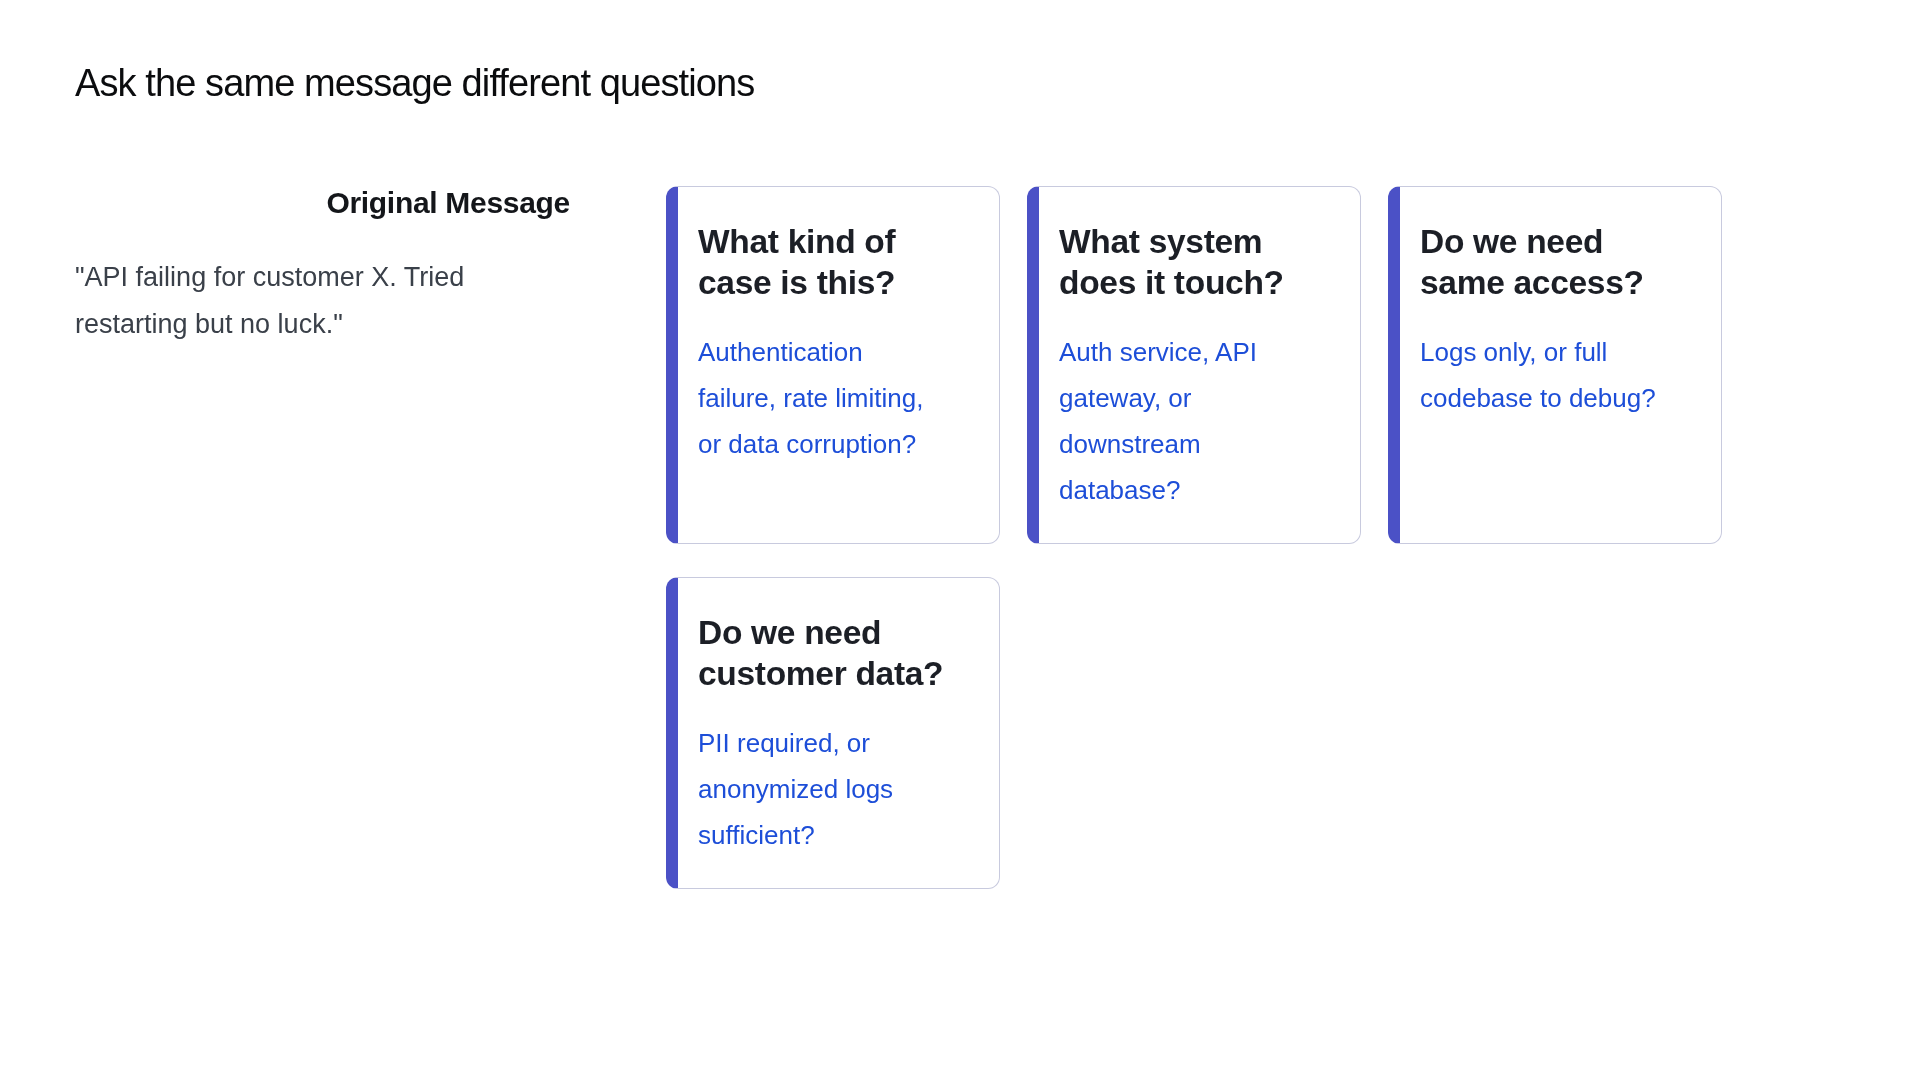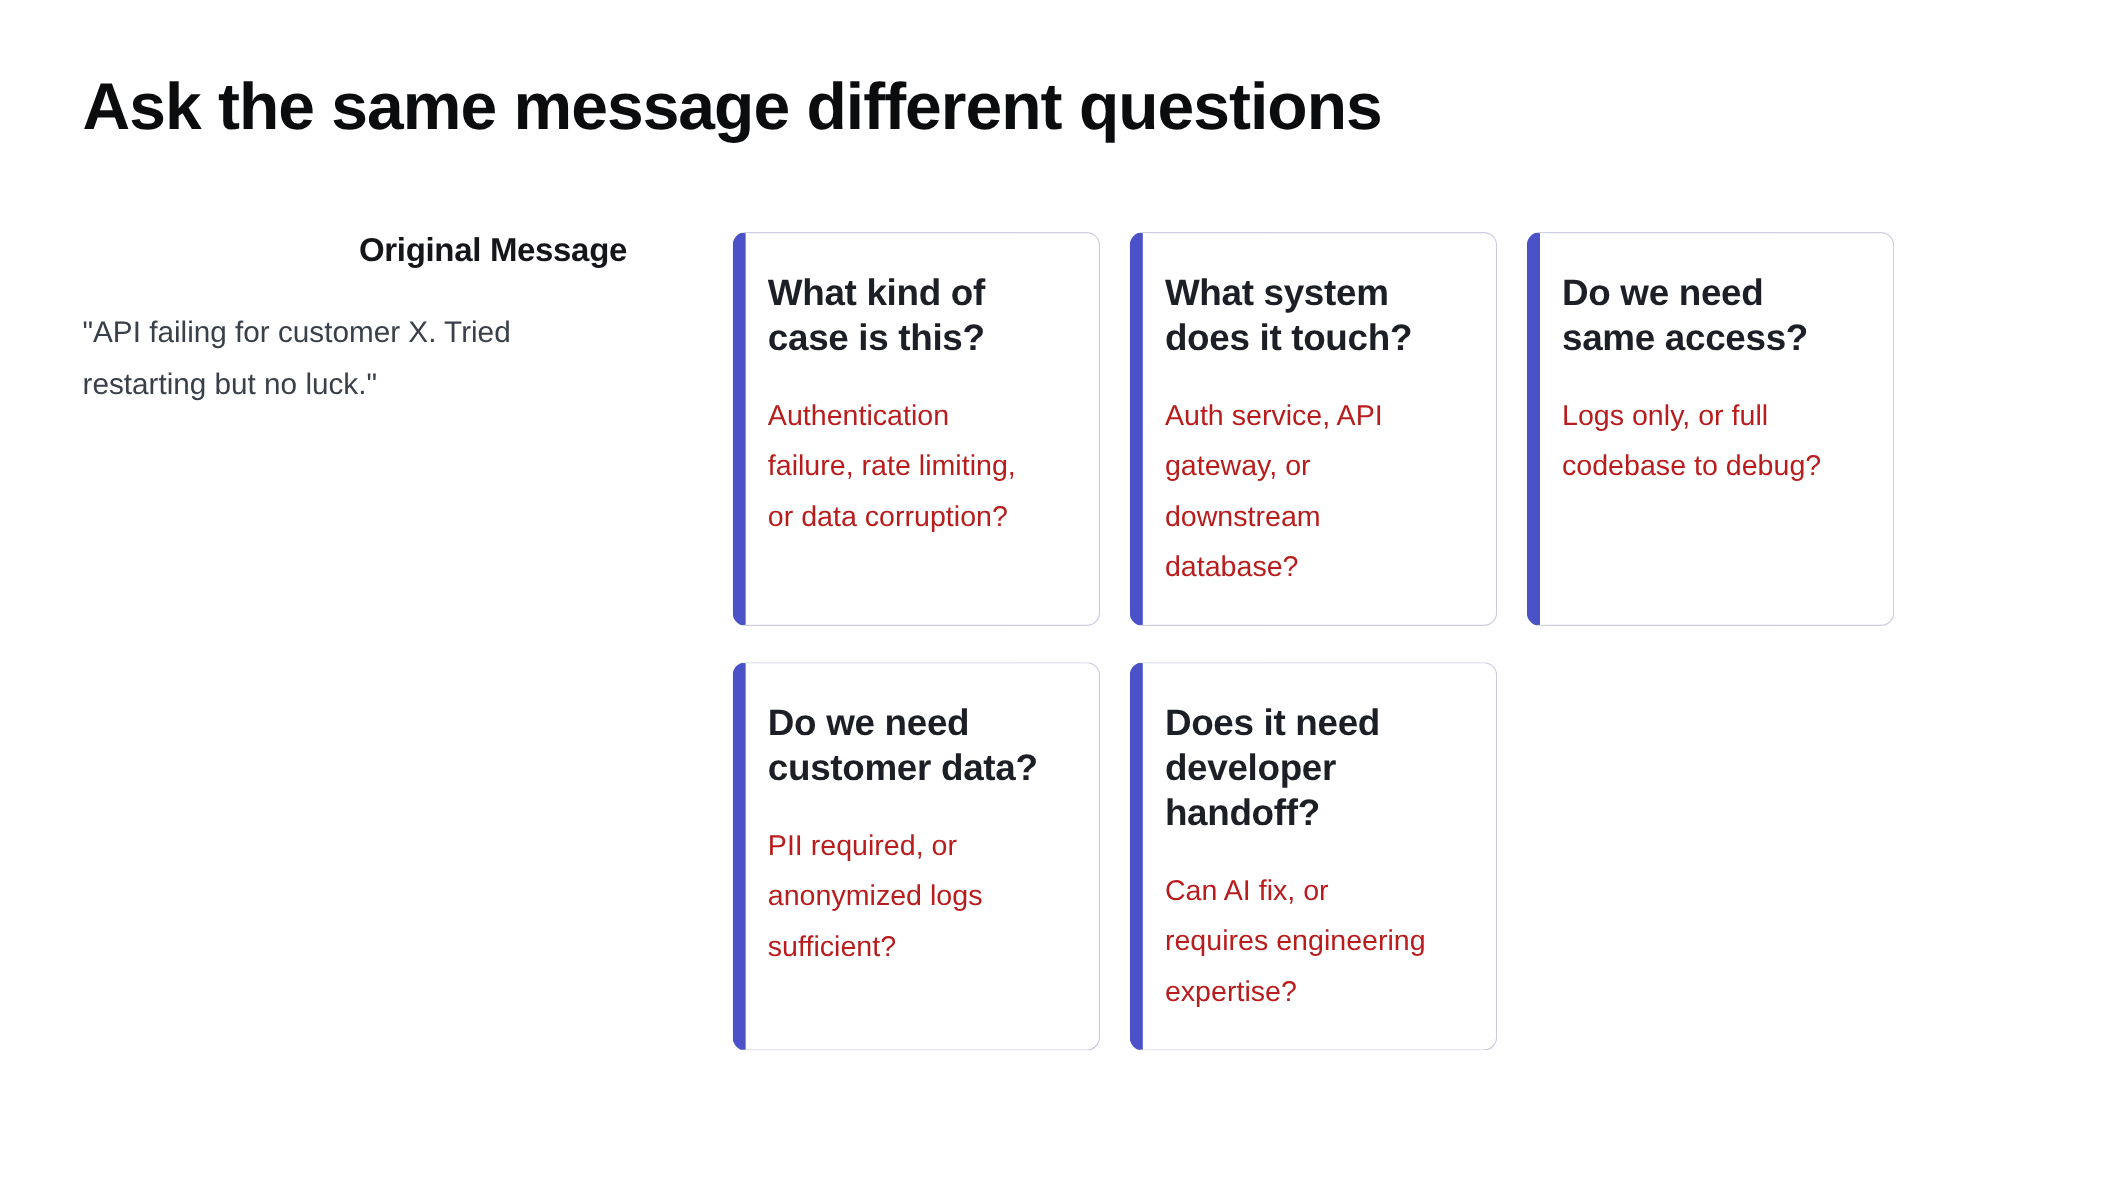--- a/index.html
+++ b/index.html
@@ -12,22 +12,22 @@
     font-family: "Liberation Sans", "DejaVu Sans", sans-serif;
   }
 
   .slide {
     width: 1920px;
     height: 1080px;
     padding: 62px 75px 0 75px;
   }
 
   .page-title {
-    font-size: 60px;
-    font-weight: 700;
+    font-size: 38px;
+    font-weight: 400;
     letter-spacing: -0.9px;
     color: #0b0c0e;
     line-height: 1.15;
   }
 
   .content {
     display: flex;
     align-items: flex-start;
     margin-top: 80px;
   }
@@ -73,21 +73,21 @@
     font-weight: 700;
     letter-spacing: -0.3px;
     line-height: 41px;
     color: #1c1f26;
   }
 
   .card-body {
     margin-top: 26px;
     font-size: 26px;
     line-height: 46px;
-    color: #b91c1c;
+    color: #1d4ed8;
   }
 </style>
 </head>
 <body>
 
 <div class="slide">
 
   <h1 class="page-title">Ask the same message different questions</h1>
 
   <div class="content">
@@ -113,20 +113,16 @@
       <div class="card">
         <h3 class="card-title">Do we need same access?</h3>
         <p class="card-body">Logs only, or full codebase to debug?</p>
       </div>
 
       <div class="card">
         <h3 class="card-title">Do we need customer data?</h3>
         <p class="card-body">PII required, or anonymized logs sufficient?</p>
       </div>
 
-      <div class="card">
-        <h3 class="card-title">Does it need developer handoff?</h3>
-        <p class="card-body">Can AI fix, or requires engineering expertise?</p>
-      </div>
 
     </div>
   </div>
 </div>
 
 </body></html>

